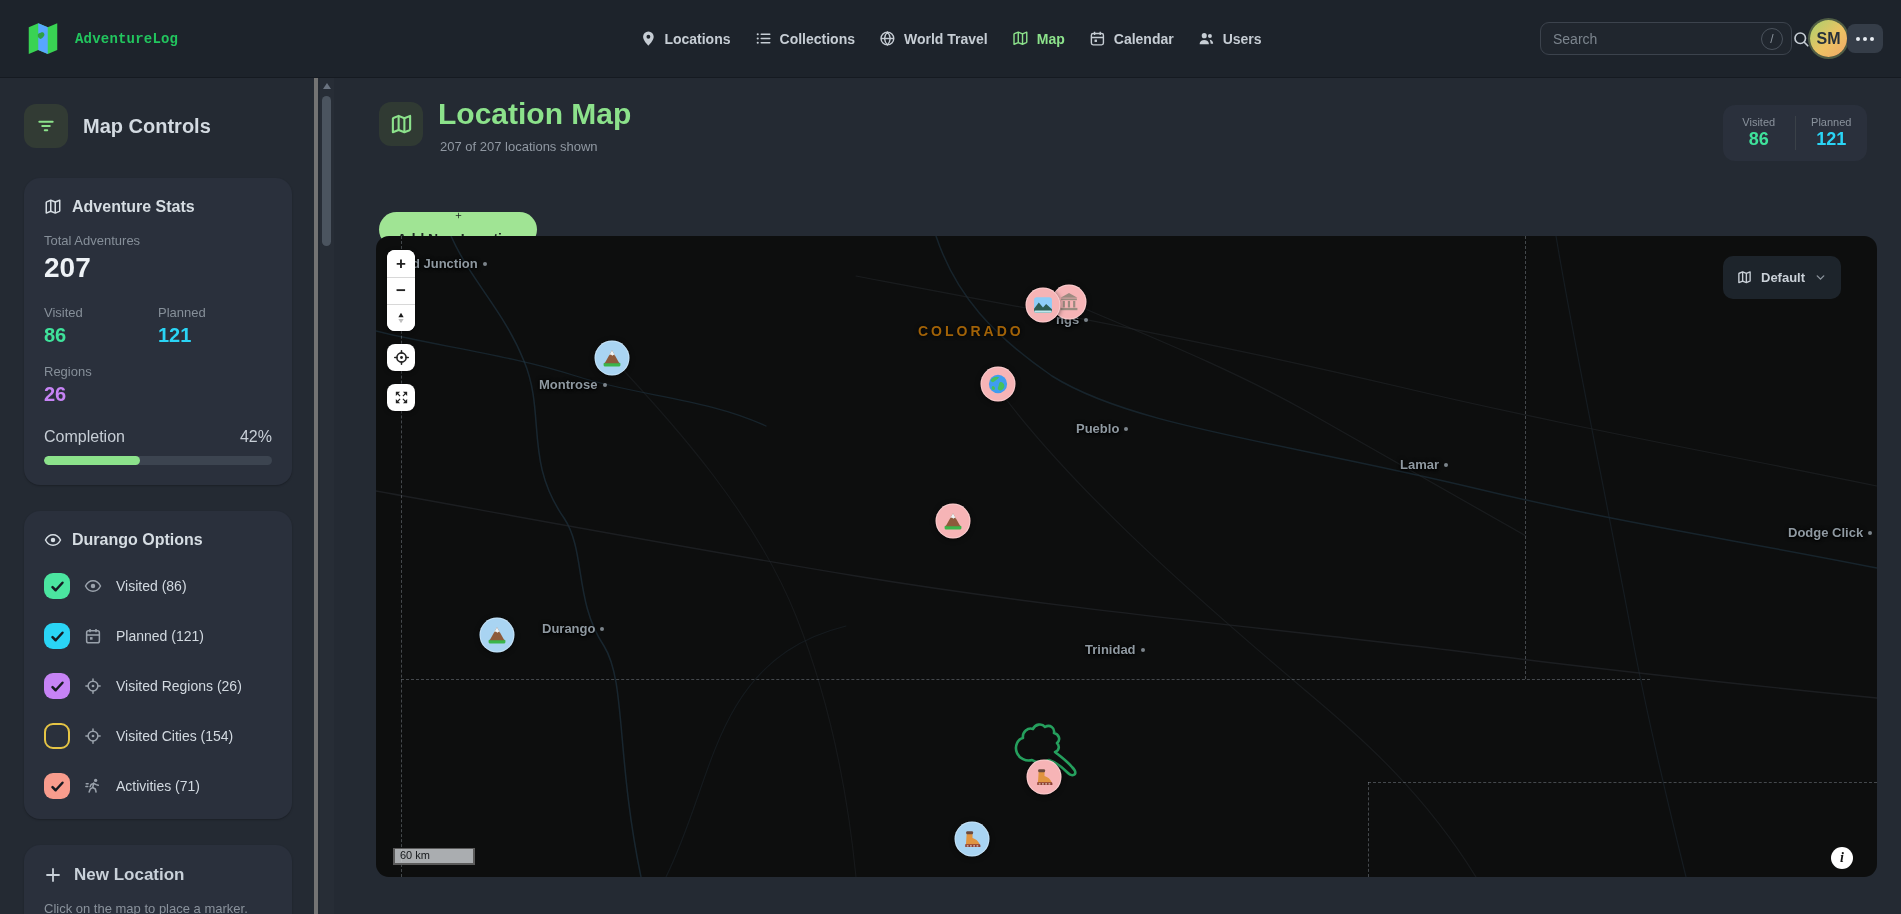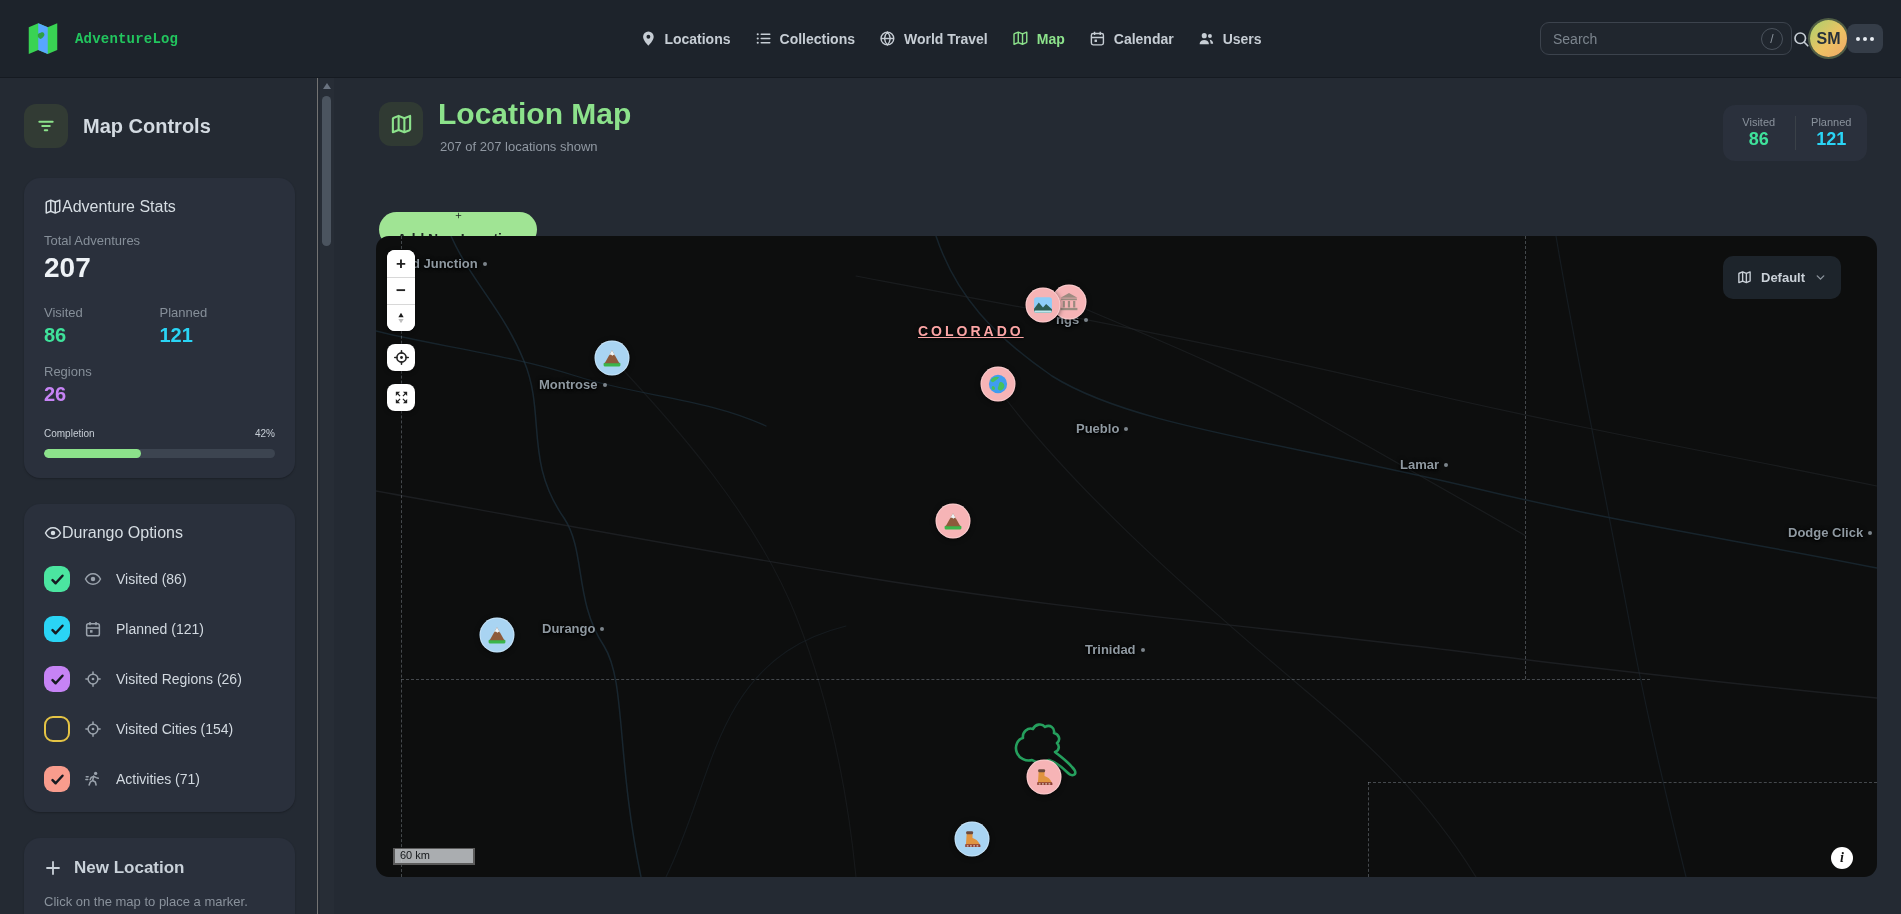--- a/index.html
+++ b/index.html
@@ -29,35 +29,35 @@
   .icon-btn svg { width:18px; height:18px; }
   .avatar { width:37px; height:37px; border-radius:50%; background:linear-gradient(135deg,#a8d16d,#edc263 55%,#f0a868);
     color:#27313b; font-size:16px; font-weight:700; display:flex; align-items:center; justify-content:center;
     box-shadow:0 0 0 2px #4f5d44; cursor:pointer; }
   .more-btn { width:36px; height:29px; background:#353d48; border-radius:8px; display:flex; align-items:center;
     justify-content:center; gap:3px; cursor:pointer; }
   .more-btn i { width:4px; height:4px; border-radius:50%; background:#e8edf2; }
 
   
   .sidebar { position:absolute; left:0; top:78px; width:318px; bottom:0; padding:26px 22px 0 24px;
-    border-right:1px solid #737373; overflow:hidden; }
+    border-right:4px solid #737373; overflow:hidden; }
   .sb-header { display:flex; align-items:center; gap:15px; margin-bottom:30px; }
   .sb-header .hicon { width:44px; height:44px; border-radius:12px; background:#323b34; color:#8ce28b;
     display:flex; align-items:center; justify-content:center; }
   .sb-header .hicon svg { width:20px; height:20px; }
   .sb-title { font-size:20px; font-weight:700; color:#d3dae1; }
   .card { background:#2a303c; border-radius:16px; padding:20px; margin-bottom:26px; box-shadow:0 1px 2px rgba(0,0,0,.25); }
-  .card-title { display:flex; align-items:center; font-size:16px; font-weight:400; color:#d6dde3;text-align:right; }
+  .card-title { display:flex; align-items:center; gap:10px; font-size:16px; font-weight:700; color:#d6dde3;text-align:right; }
   .card-title svg { width:18px; height:18px; color:#d6dde3; }
   .stat-label { font-size:13px; color:#868f99; margin-top:17px; }
   .stat-big { font-size:28px; font-weight:700; color:#eef2f6; margin-top:4px; }
   .stat-grid { display:grid; grid-template-columns:1fr 1fr; margin-top:4px; }
   .stat-val { font-size:20px; font-weight:700; margin-top:4px; }
   .v-green { color:#3fe29b; } .v-cyan { color:#2ad4f5; } .v-purple { color:#c683f5; }
-  .completion-row { display:flex; justify-content:space-between; margin-top:22px; font-size:10px; color:#c7ced6; }
+  .completion-row { display:flex; justify-content:space-between; margin-top:22px; font-size:16px; color:#c7ced6; }
   .progress { margin-top:10px; height:9px; border-radius:5px; background:#3c4450; overflow:hidden; }
   .progress i { display:block; height:100%; border-radius:5px; background:#8ce28b; }
   .opt-row { display:flex; align-items:center; gap:14px; margin-top:24px; cursor:pointer; }
   .cbx { width:26px; height:26px; border-radius:9px; display:flex; align-items:center; justify-content:center; flex:0 0 auto; }
   .cbx svg { width:15px; height:15px; }
   .cbx.green { background:#4be5a0; } .cbx.cyan { background:#2ad4f5; } .cbx.purple { background:#c683f5; }
   .cbx.salmon { background:#f89c8d; }
   .cbx.unchecked { background:transparent; border:2px solid #e5c445; }
   .opt-row .ric { color:#9aa2ac; display:flex; } .opt-row .ric svg { width:18px; height:18px; }
   .opt-label { font-size:14px; color:#d2d9e0; }
@@ -91,22 +91,22 @@
   
   .map { position:absolute; left:376px; top:236px; width:1501px; height:641px; background:#0d0e0e;
     border-radius:13px; overflow:hidden; }
   .map svg.decor { position:absolute; left:0; top:0; pointer-events:none; }
   .dash { position:absolute; opacity:.9; }
   .dash.v { border-left:1px dashed rgba(190,200,212,.35); width:0; }
   .dash.h { border-top:1px dashed rgba(190,200,212,.35); height:0; }
   .city-label { position:absolute; display:flex; align-items:center; gap:5px; color:#8f99a1; font-size:13px;
     font-weight:700; white-space:nowrap; text-shadow:0 0 4px #000,0 1px 2px #000; z-index:3; }
   .city-label i { width:4px; height:4px; border-radius:50%; background:#8f99a1; opacity:.85; }
-  .state-label { position:absolute; font-size:14px; font-weight:600; letter-spacing:3px; color:#fca5a5;
-    text-shadow:0 0 4px #000; z-index:2;text-decoration:underline; }
+  .state-label { position:absolute; font-size:14px; font-weight:600; letter-spacing:3px; color:#a16207;
+    text-shadow:0 0 4px #000; z-index:2; }
   .marker { position:absolute; width:35px; height:35px; border-radius:50%; transform:translate(-50%,-50%);
     display:flex; align-items:center; justify-content:center; z-index:5; cursor:pointer;
     box-shadow:0 1px 5px rgba(0,0,0,.55), inset 0 0 0 1px rgba(255,255,255,.35); }
   .marker.pink { background:#f6b4b6; } .marker.blue { background:#a9d4f2; }
   .marker svg { width:21px; height:21px; }
   .ctrl-col { position:absolute; left:11px; top:14px; z-index:10; }
   .zoom-group { width:28px; background:#fff; border-radius:8px; box-shadow:0 1px 4px rgba(0,0,0,.5); overflow:hidden; }
   .map-btn { width:28px; height:27px; display:flex; align-items:center; justify-content:center; color:#222;
     font-size:17px; font-weight:700; cursor:pointer; background:#fff; }
   .zoom-group .map-btn + .map-btn { border-top:1px solid #d8d8d8; }

